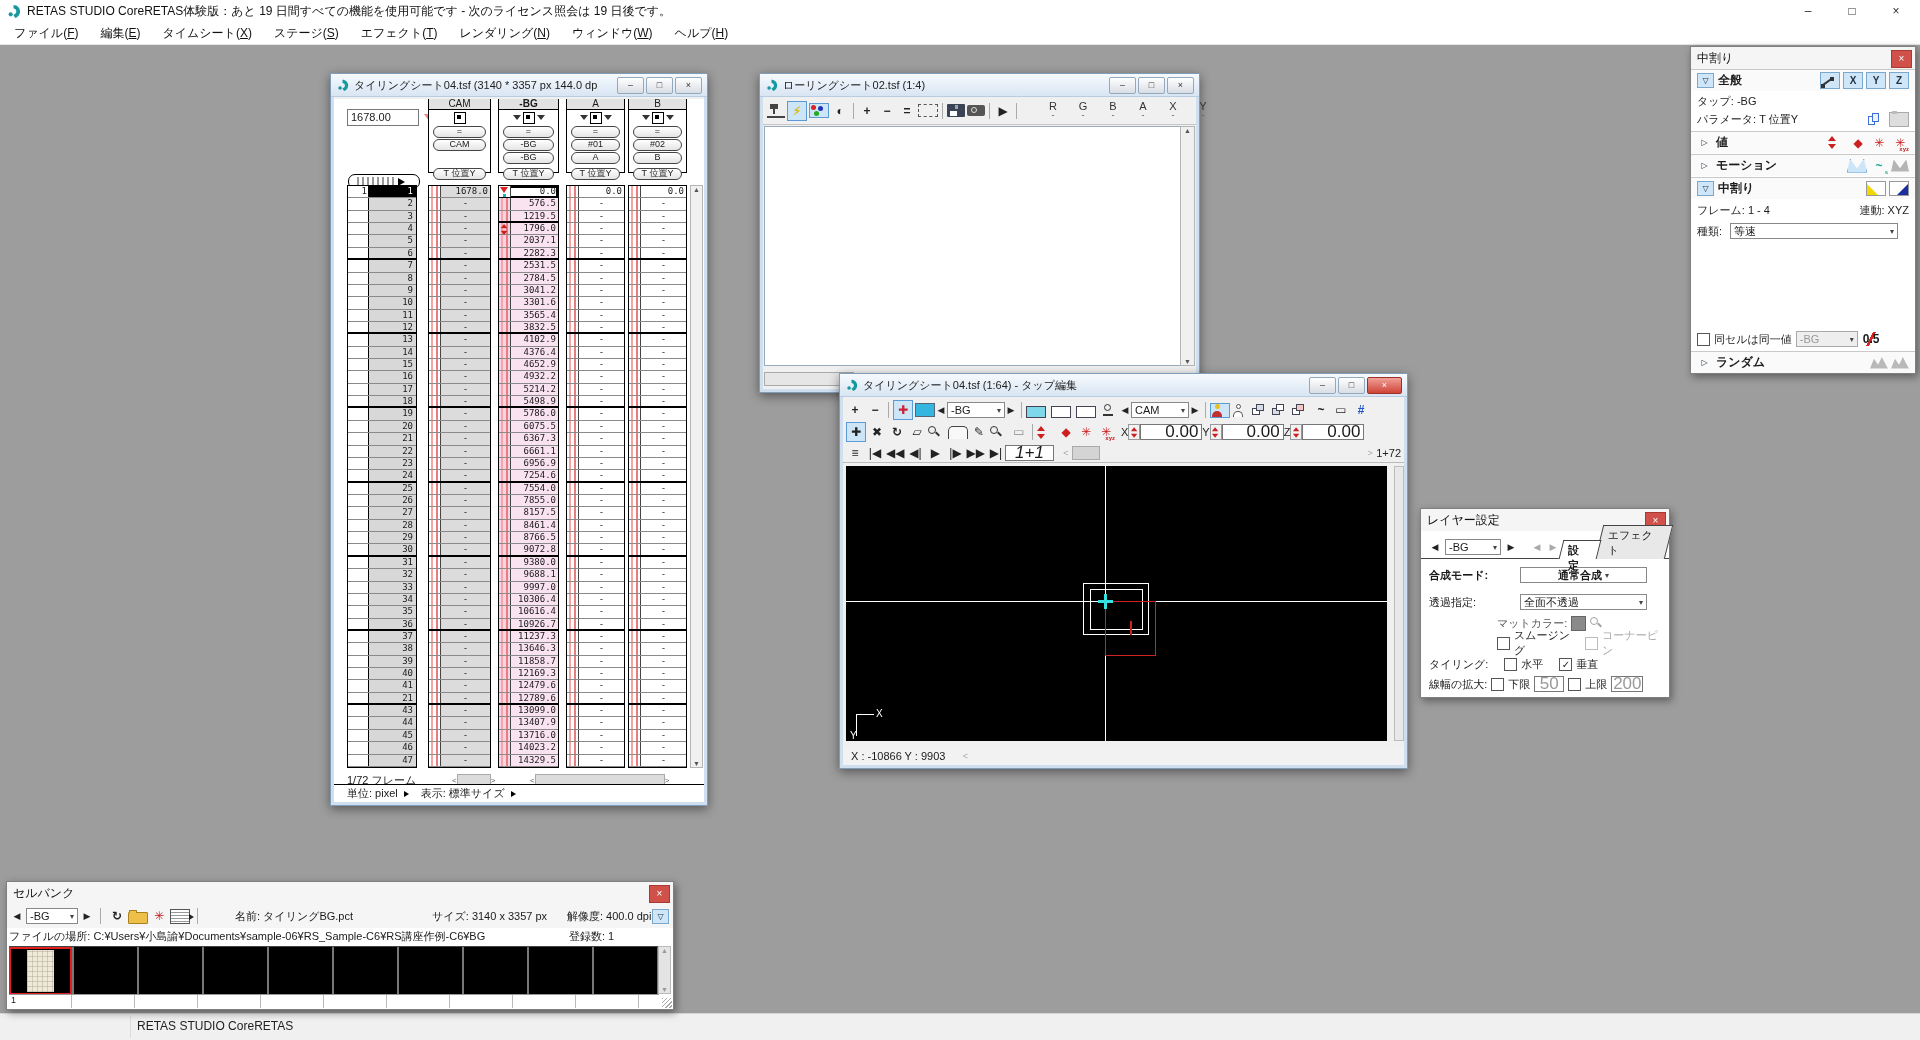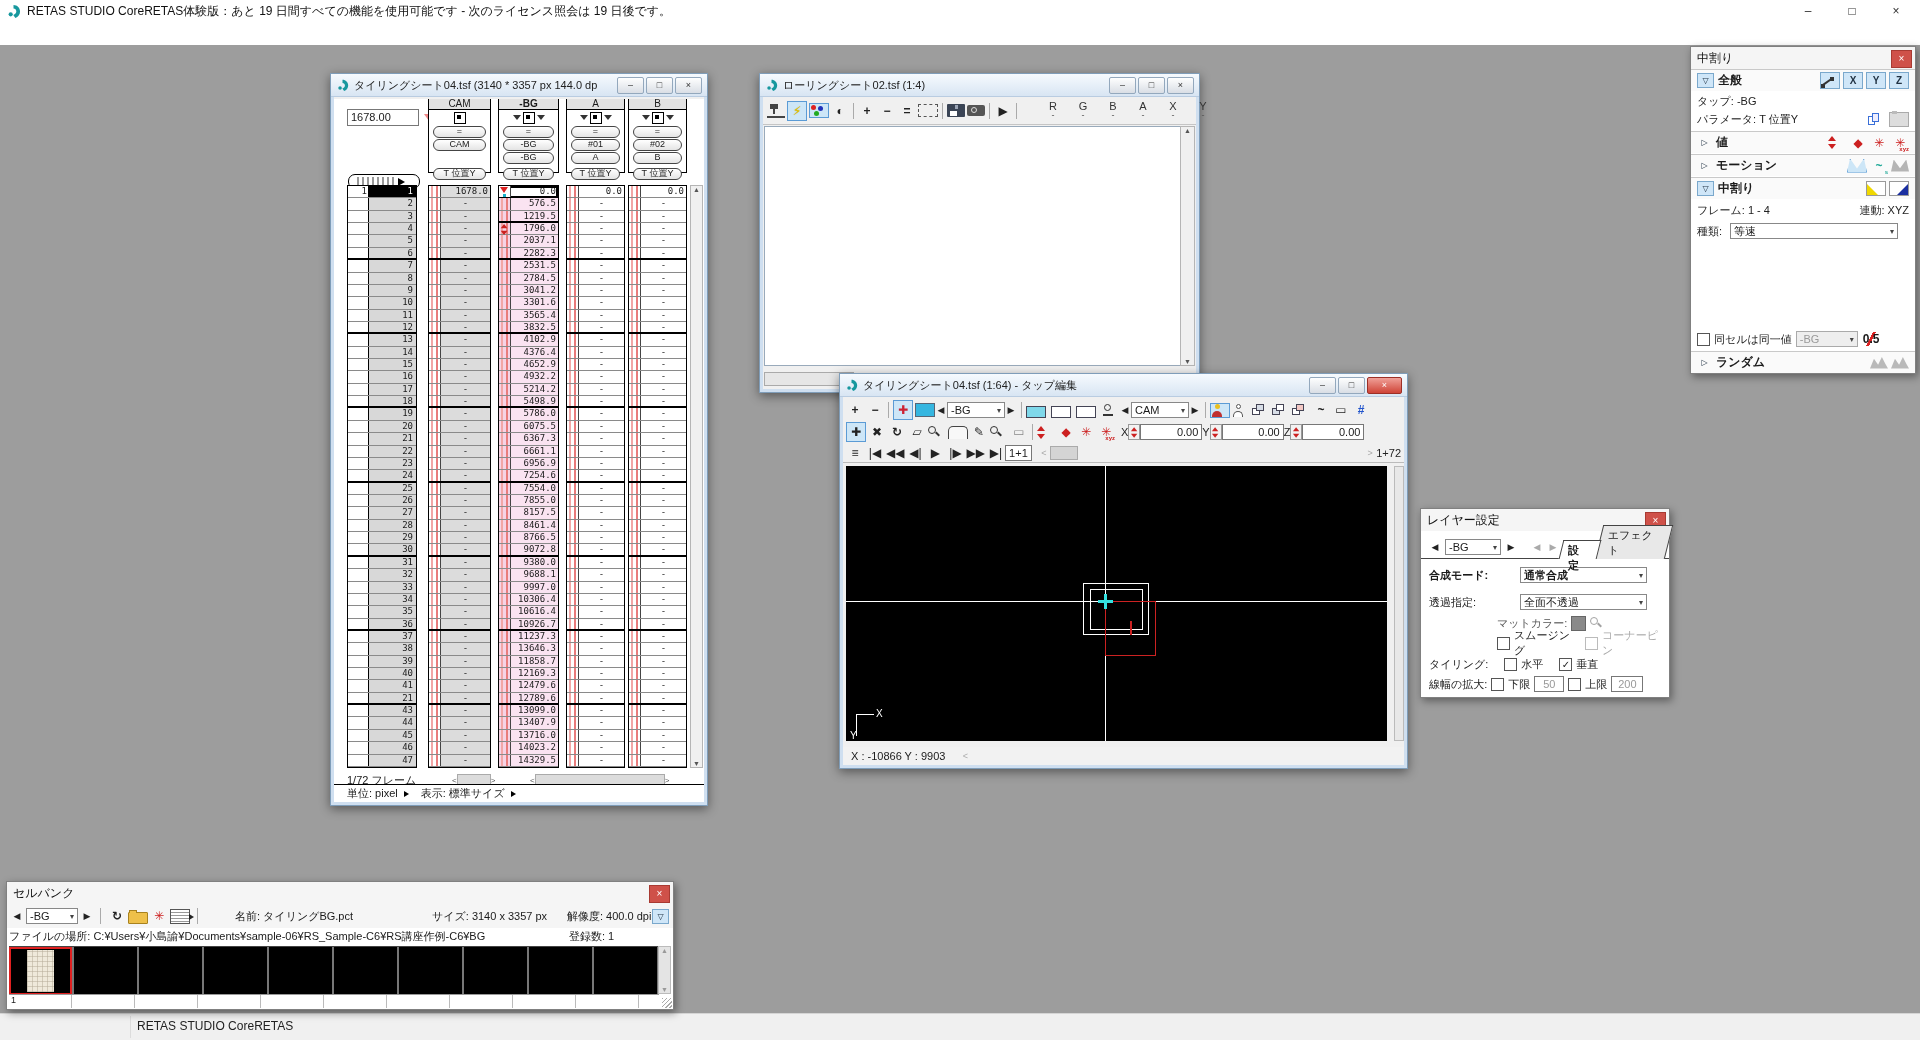--- a/index.html
+++ b/index.html
@@ -44,21 +44,21 @@
   .tbi.gray{color:#888;}
   .tbi.bold{font-weight:bold;}
   .tbi.yellow{color:#e6c700;text-shadow:0 0 1px #a80;}
   .tbi .sub{font-size:6px;font-weight:bold;position:absolute;bottom:0;right:0;color:inherit;font-style:normal;}
   .sep{width:1px;height:16px;background:#aaa;margin:0 4px;flex:0 0 auto;}
   .combo{display:inline-flex;align-items:center;justify-content:space-between;border:1px solid #888;background:#fff;height:16px;padding:0 3px;font-size:11px;flex:0 0 auto;box-sizing:border-box;}
   .combo .dd{font-size:8px;color:#444;margin-left:3px;}
   .combo.disabled{background:#eee;color:#999;border-color:#aaa;}
   .navarr{font-size:9px;color:#222;min-width:12px;text-align:center;}
   .navarr.gray{color:#aaa;}
-  .numbox{border:1px solid #777;background:#fff;height:16px;font-size:11px;text-align:right;padding:0 3px;display:flex;align-items:center;justify-content:flex-end;box-sizing:border-box;}
+  .numbox{border:1px solid #777;background:#fff;height:16px;font-size:17px;text-align:right;padding:0 3px;display:flex;align-items:center;justify-content:flex-end;box-sizing:border-box;}
   .stepper{width:12px;height:16px;border:1px solid #999;background:#f2f2f2;display:flex;align-items:center;justify-content:center;box-sizing:border-box;}
 
   
   .ic-updn{width:9px;height:13px;position:relative;}
   .ic-updn::before,.ic-updn::after{content:"";position:absolute;left:0;border-left:4.5px solid transparent;border-right:4.5px solid transparent;}
   .ic-updn::before{top:0;border-bottom:5.5px solid #cc2020;}
   .ic-updn::after{bottom:0;border-top:5.5px solid #cc2020;}
   .ic-lamp{width:14px;height:12px;position:relative;border-bottom:2px solid #444;}
   .ic-lamp::before{content:"";position:absolute;left:3px;top:0;width:8px;height:5px;background:#444;}
   .ic-lamp::after{content:"";position:absolute;left:6px;top:4px;width:2px;height:6px;background:#444;}
@@ -226,20 +226,30 @@
     <svg class="applogo" viewBox="0 0 16 16">
         <path d="M8 1c4 0 7 3 7 7 0 3.2-2.1 5.9-5 6.8l-2.2-3.1C9.8 11 11 9.7 11 8c0-1.8-1.3-3.2-3-3.2z" fill="#17989e"></path>
         <circle cx="5" cy="11" r="2.2" fill="#17989e"></circle>
       </svg>
     <span id="app-title">RETAS STUDIO CoreRETAS体験版：あと 19 日間すべての機能を使用可能です - 次のライセンス照会は 19 日後です。</span>
     <div class="appctl" style="left:1786px">–</div>
     <div class="appctl" style="left:1830px">□</div>
     <div class="appctl" style="left:1874px">×</div>
   </div>
 
+  <div id="menu-bar">
+      <div class="mitem">ファイル(<u>F</u>)</div>
+      <div class="mitem">編集(<u>E</u>)</div>
+      <div class="mitem">タイムシート(<u>X</u>)</div>
+      <div class="mitem">ステージ(<u>S</u>)</div>
+      <div class="mitem">エフェクト(<u>T</u>)</div>
+      <div class="mitem">レンダリング(<u>N</u>)</div>
+      <div class="mitem">ウィンドウ(<u>W</u>)</div>
+      <div class="mitem">ヘルプ(<u>H</u>)</div>
+    </div>
 
   <div id="desktop"></div>
 
   <div class="win" id="roll-win">
     <div class="winframe"></div>
     <div class="wtitle">
       <svg class="ico" viewBox="0 0 16 16">
           <path d="M8 1c4 0 7 3 7 7 0 3.2-2.1 5.9-5 6.8l-2.2-3.1C9.8 11 11 9.7 11 8c0-1.8-1.3-3.2-3-3.2z" fill="#17989e"></path>
           <circle cx="5" cy="11" r="2.2" fill="#17989e"></circle>
         </svg>
@@ -1456,21 +1466,21 @@
       <span class="tbar" style="font-size:9px">
           <span class="tbi ">≡</span>
           <span class="tbi ">|◀</span>
           <span class="tbi ">◀◀</span>
           <span class="tbi ">◀|</span>
           <span class="tbi ">▶</span>
           <span class="tbi ">|▶</span>
           <span class="tbi ">▶▶</span>
           <span class="tbi ">▶|</span>
         </span>
-      <span class="numbox" style="width:27px;justify-content:center;">1+1</span>
+      <span class="numbox" style="width:49px;justify-content:center;font-style:italic;">1+1</span>
       <span class="navarr gray" style="margin-left:6px">&lt;</span>
       <span class="bx" style="width:26px;height:12px;background:#d4d4d4;border:1px solid #aaa;"></span>
       <span style="flex:1"></span>
       <span class="navarr gray">&gt;</span>
       <span class="nklabel">1+72</span>
     </div>
 
     <div id="tap-canvas">
       <div class="cl" style="left:259px;top:0;width:1px;height:275px;"></div>
       <div class="cl" style="left:0;top:135px;width:541px;height:1px;"></div>
@@ -1588,21 +1598,21 @@
       <span class="navarr gray" style="margin-left:10px">◀</span>
       <span class="navarr gray">▶</span>
     </div>
     <div class="tabline"></div>
     <div class="tabs">
       <span class="tab active"><span>設定</span></span>
       <span class="tab"><span>エフェクト</span></span>
     </div>
     <div class="lyrow" style="top:57px;height:18px;font-weight:bold;">
       <span>合成モード:</span>
-      <span class="combo" style="width:127px;margin-left:auto;margin-right:14px;">
+      <span class="combo" style="width:127px;margin-left:auto;margin-right:14px;justify-content:center;">
           <span>通常合成</span>
           <span class="dd">▾</span>
         </span>
     </div>
     <div class="lyrow" style="top:84px;height:18px;">
       <span>透過指定:</span>
       <span class="combo" style="width:127px;margin-left:auto;margin-right:14px;">
           <span>全面不透過</span>
           <span class="dd">▾</span>
         </span>

